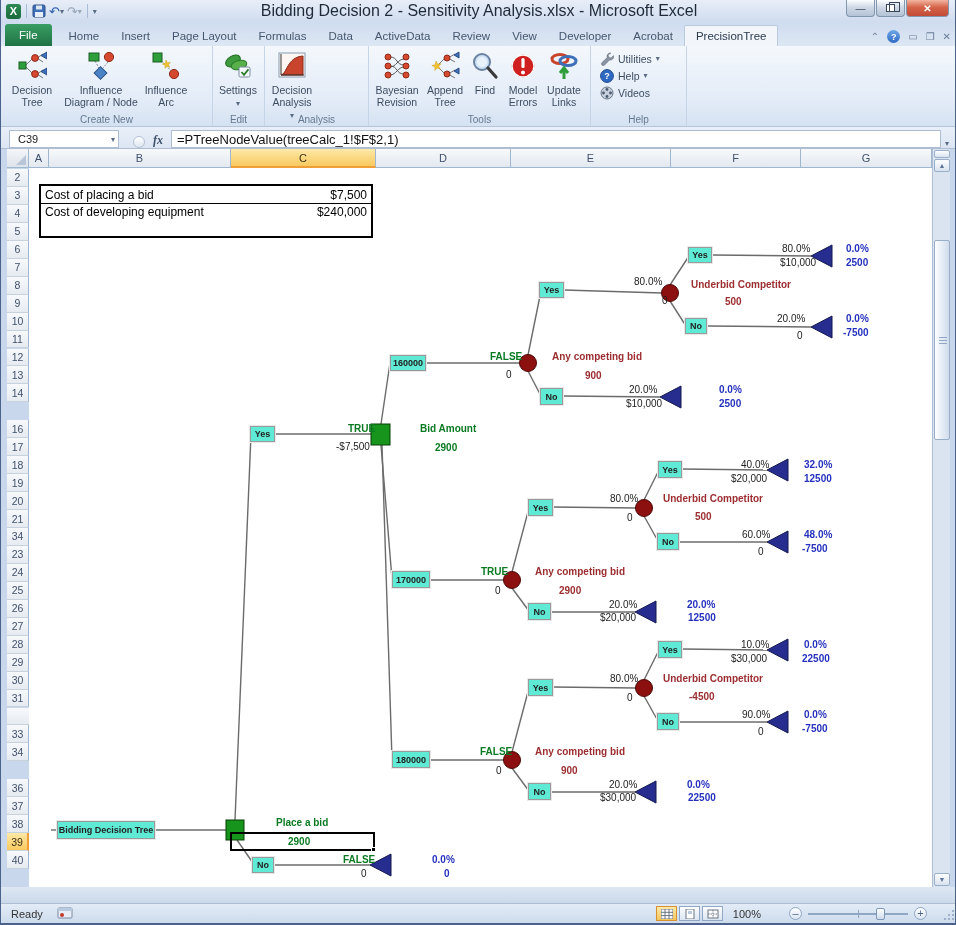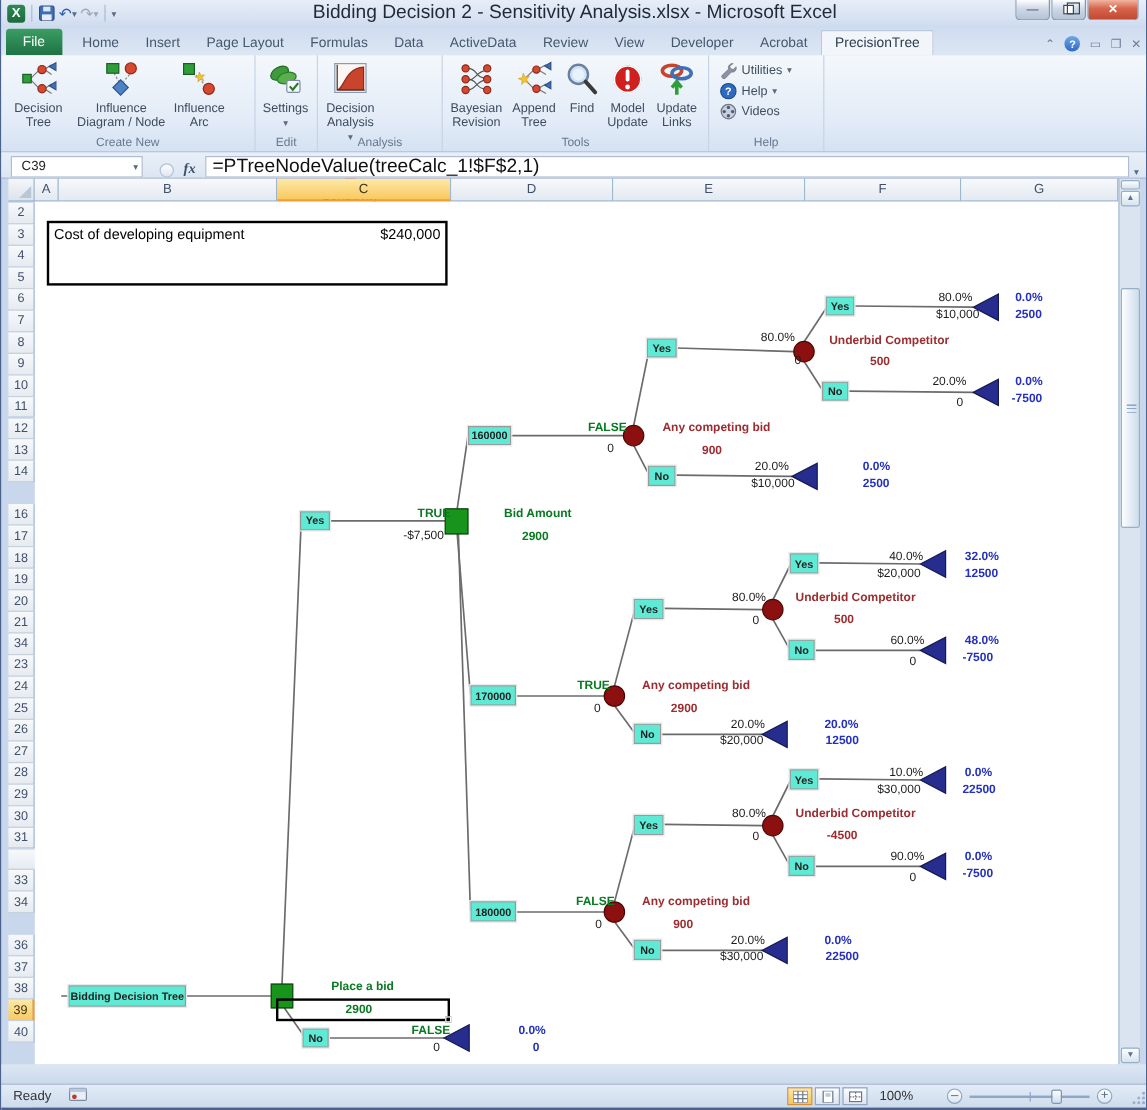--- a/index.html
+++ b/index.html
@@ -45,21 +45,21 @@
   .sbtn{display:flex;align-items:center;gap:4px;font-size:10.5px;color:#3d4d61;}
   .sbtn .sic{width:15px;height:15px;display:flex;align-items:center;justify-content:center;}
   
   #formulabar{position:absolute;left:0;top:127px;width:956px;height:22px;background:linear-gradient(#e9eff8,#dce6f3);
     display:flex;align-items:flex-end;border-bottom:1px solid #aebdd1;}
   #namebox{width:110px;height:18px;margin-left:8px;background:#fff;border:1px solid #aebdd1;
     font-size:11px;color:#222;display:flex;align-items:center;padding-left:8px;position:relative;}
   #namebox .nb-caret{position:absolute;right:3px;font-size:8px;color:#5a6c84;}
   #fb-circle{width:12px;height:12px;border-radius:50%;border:1px solid #b4c2d6;background:linear-gradient(#fff,#dfe7f1);margin:0 8px 0 14px;}
   #fx{font-family:"Liberation Serif",serif;font-style:italic;font-weight:bold;font-size:12px;color:#3e5068;margin-right:8px;}
-  #formula-input{flex:1;height:18px;background:#fff;border:1px solid #aebdd1;font-size:16px;color:#111;
+  #formula-input{flex:1;height:18px;background:#fff;border:1px solid #aebdd1;font-size:13px;color:#111;
     display:flex;align-items:center;padding-left:5px;margin-right:4px;}
   #fb-expand{font-size:8px;color:#5a6c84;margin-right:8px;}
   
   #corner{position:absolute;left:6px;top:149px;width:22px;height:19px;background:linear-gradient(#f4f6f9,#dde3ea);
     border-right:1px solid #9eb6ce;border-bottom:1px solid #9eb6ce;}
   #corner:after{content:"";position:absolute;right:2px;bottom:2px;border-left:10px solid transparent;border-bottom:10px solid #b8c6d8;}
   .colhead{position:absolute;top:149px;height:19px;background:linear-gradient(#f7f9fb,#e3e9f0);
     border-right:1px solid #9eb6ce;border-bottom:1px solid #9eb6ce;color:#40506b;font-size:11px;
     display:flex;align-items:center;justify-content:center;}
   .colhead.active{background:linear-gradient(#fde9a8,#f9c95f);border-bottom:2px solid #ef9e38;color:#3c3318;}
@@ -297,21 +297,21 @@
       </div>
       <div class="rbtn" style="width:40px">
         <span class="ric">
           <svg width="30" height="30" viewBox="0 0 30 30">
               <circle cx="15" cy="15" r="11" fill="#cf1f1f" stroke="#8a1212"></circle>
               <circle cx="15" cy="15" r="11" fill="none" stroke="#fff" stroke-width="1.4" stroke-dasharray="0"></circle>
               <rect x="13.4" y="7" width="3.2" height="10" rx="1.5" fill="#fff"></rect>
               <circle cx="15" cy="21.5" r="2" fill="#fff"></circle>
             </svg>
         </span>
-        <span>Model Update</span>
+        <span>Model Errors</span>
       </div>
       <div class="rbtn" style="width:42px">
         <span class="ric">
           <svg width="30" height="30" viewBox="0 0 30 30">
               <ellipse cx="11" cy="8" rx="8" ry="4.6" fill="none" stroke="#c8442c" stroke-width="3"></ellipse>
               <ellipse cx="19" cy="10" rx="8" ry="4.6" fill="none" stroke="#3f6fb8" stroke-width="3"></ellipse>
               <path d="M15 28 L15 19 M11 22 L15 17 L19 22" stroke="#2e9e3a" stroke-width="3" fill="none"></path>
             </svg>
         </span>
         <span>Update Links</span>
@@ -418,20 +418,24 @@
       <div class="rowhead" style="top: 779.3px; height: 17.95px;">36</div>
       <div class="rowhead" style="top: 797.25px; height: 17.95px;">37</div>
       <div class="rowhead" style="top: 815.2px; height: 17.95px;">38</div>
       <div class="rowhead active" style="top: 833.15px; height: 17.95px;">39</div>
       <div class="rowhead" style="top: 851.1px; height: 17.95px;">40</div>
       <div class="rowhead" style="top: 921px; height: 17.95px;">41</div>
     </div>
   <div id="sheet-bg"></div>
 
   <div id="money-box">
+    <div class="money-row">
+        <span>Cost of placing a bid</span>
+        <span>$7,500</span>
+      </div>
     <div class="money-row">
         <span>Cost of developing equipment</span>
         <span>$240,000</span>
       </div>
   </div>
 
   <svg id="tree-svg" viewBox="0 0 956 925">
       <line x1="50" y1="830" x2="56" y2="830" stroke="#6b6b6b" stroke-width="1.4"></line>
       <line x1="154" y1="830" x2="225" y2="830" stroke="#6b6b6b" stroke-width="1.4"></line>
       <line x1="234" y1="820" x2="250" y2="434" stroke="#6b6b6b" stroke-width="1.4"></line>

